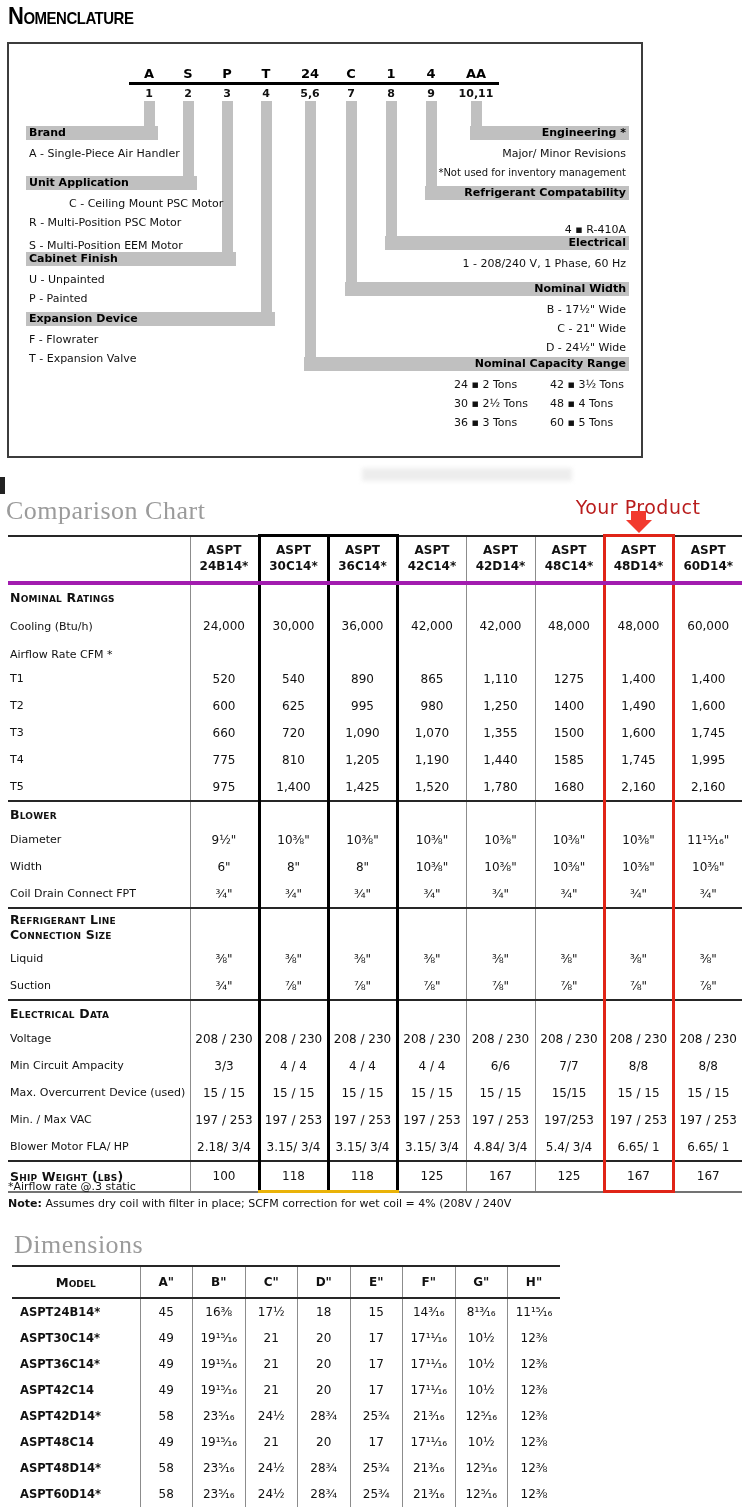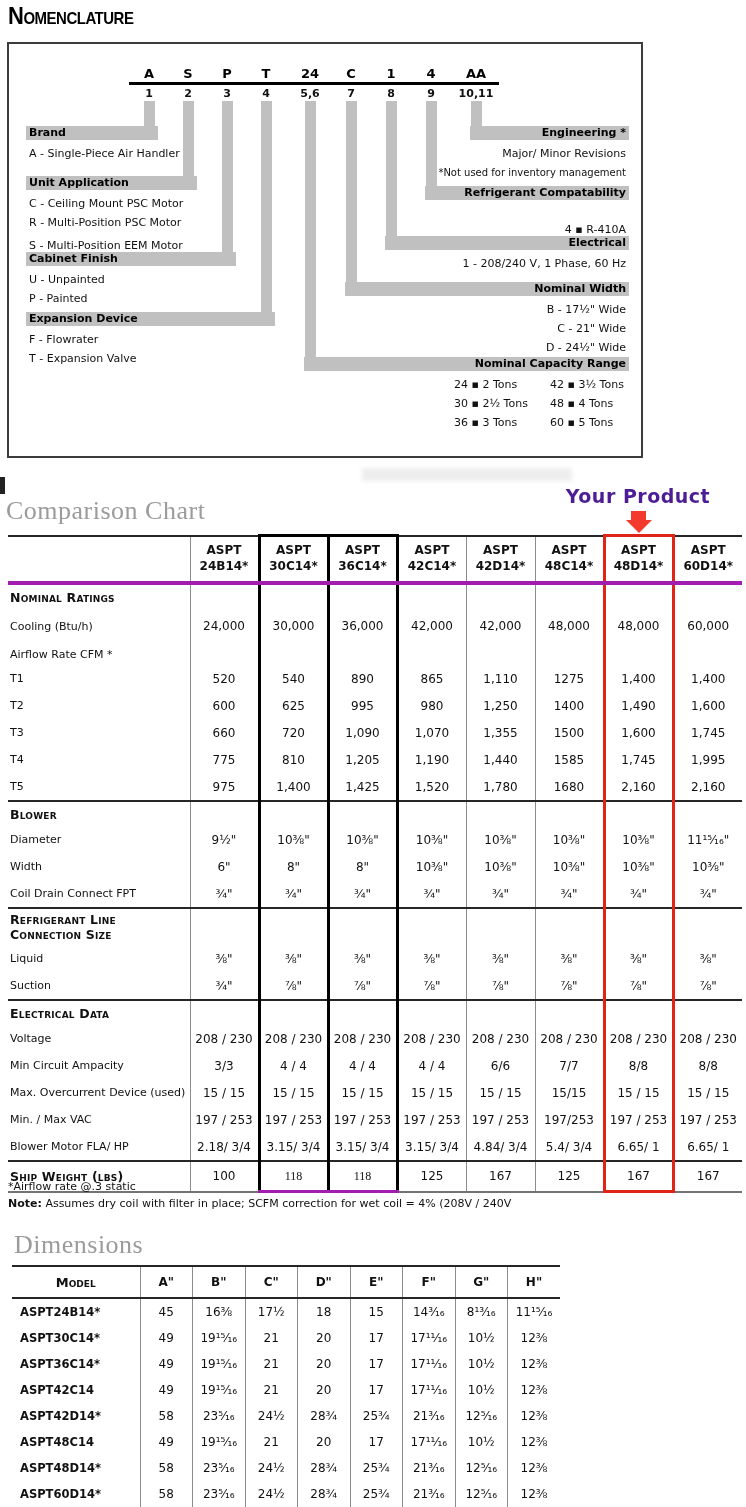--- a/index.html
+++ b/index.html
@@ -33,22 +33,22 @@
   .gtitle-right{text-align:right;padding-right:3px;}
   .gline{position:absolute;font-size:11px;line-height:19px;height:19px;white-space:nowrap;color:#111;}
   .gline-left{left:20px;}
   .gline-right{right:15px;text-align:right;}
   .gline-small{font-size:10px;}
   .pair-row{position:absolute;right:15px;display:flex;gap:14px;font-size:11px;line-height:19px;white-space:nowrap;color:#111;}
   .pair-row span{display:inline-block;text-align:left;}
   .pair-left{width:82px;}
   .pair-right{width:76px;}
   
-  .your-product{position:absolute;left:538px;top:485px;width:200px;text-align:center;
-    color:#4c1d95;font-size:19px;font-weight:bold;letter-spacing:0.5px;}
+  .your-product{position:absolute;left:538px;top:496px;width:200px;text-align:center;
+    color:#b91c1c;font-size:19px;font-weight:normal;letter-spacing:0.5px;}
   .yp-stem{position:absolute;left:631px;top:511px;width:15px;height:9px;background:#f23a2e;}
   .yp-head{position:absolute;left:625.5px;top:520px;width:0;height:0;
     border-left:13px solid transparent;border-right:13px solid transparent;border-top:13px solid #f23a2e;}
   
   table.cmp{position:absolute;left:8px;top:534px;width:734px;border-collapse:collapse;table-layout:fixed;font-size:12px;color:#111;}
   table.cmp th,table.cmp td{padding:0;margin:0;overflow:hidden;}
   table.cmp thead th{height:44px;font-weight:bold;font-size:12px;line-height:1.3;
     border-top:2px solid #262626;border-bottom:4px solid #a21caf;text-align:center;vertical-align:middle;}
   table.cmp td.val{text-align:center;vertical-align:middle;}
   table.cmp td.label{text-align:left;padding-left:2px;font-size:11px;vertical-align:middle;white-space:nowrap;}
@@ -60,21 +60,21 @@
   table.cmp tr.section td.label,table.cmp tr.section2 td.label,table.cmp tr.ship td.label{
     font-variant:small-caps;font-weight:bold;font-size:12.5px;letter-spacing:.2px;white-space:normal;line-height:1.2;}
   table.cmp tr.ship td{height:28px;border-top:2px solid #262626;border-bottom:2px solid #737373;}
   
   table.cmp .c1,table.cmp .c2,table.cmp .c3,table.cmp .c4,table.cmp .c5,
   table.cmp .c6,table.cmp .c7,table.cmp .c8{border-left:1px solid #8c8c8c;}
   
   table.cmp .c2{border-left:3px solid #000;}
   table.cmp .c3{border-left:3px solid #000;border-right:3px solid #000;}
   table.cmp thead th.c2,table.cmp thead th.c3{border-top:3px solid #000;}
-  table.cmp tr.ship td.c2,table.cmp tr.ship td.c3{border-bottom:3px solid #a21caf;font-family:Liberation Serif, serif;}
+  table.cmp tr.ship td.c2,table.cmp tr.ship td.c3{border-bottom:3px solid #eab308;}
   
   table.cmp .c7{border-left:3px solid #e02417;border-right:3px solid #e02417;}
   table.cmp thead th.c7{border-top:3px solid #e02417;}
   table.cmp tr.ship td.c7{border-bottom:3px solid #e02417;}
   
   .fn{position:absolute;left:8px;font-size:11px;color:#111;}
   .fn1{top:1180px;}
   .fn2{top:1197px;}
   .fn b{font-weight:bold;}
   
@@ -120,21 +120,21 @@
       <div class="vbar" style="left: 376.5px; top: 57px; height: 149px;"></div>
       <div class="code-letter" style="left: 402px;">4</div>
       <div class="code-digit" style="left: 402px;">9</div>
       <div class="vbar" style="left: 416.5px; top: 57px; height: 99px;"></div>
       <div class="code-letter" style="left: 447px;">AA</div>
       <div class="code-digit" style="left: 447px;">10,11</div>
       <div class="vbar" style="left: 461.5px; top: 57px; height: 39px;"></div>
       <div class="gtitle gtitle-left" style="top: 82px; left: 17px; width: 129px;">Brand</div>
       <div class="gline gline-left" style="top: 100px;">A - Single-Piece Air Handler</div>
       <div class="gtitle gtitle-left" style="top: 132px; left: 17px; width: 168px;">Unit Application</div>
-      <div class="gline gline-left" style="top: 150px;">C - Ceiling Mount PSC Motor</div>
+      <div class="gline gline-left" style="top: 150px; margin-left: 40px;">C - Ceiling Mount PSC Motor</div>
       <div class="gline gline-left" style="top: 169px; text-align: right;">R - Multi-Position PSC Motor</div>
       <div class="gline gline-left" style="top: 192px;">S - Multi-Position EEM Motor</div>
       <div class="gtitle gtitle-left" style="top: 208px; left: 17px; width: 207px;">Cabinet Finish</div>
       <div class="gline gline-left" style="top: 226px;">U - Unpainted</div>
       <div class="gline gline-left" style="top: 245px;">P - Painted</div>
       <div class="gtitle gtitle-left" style="top: 268px; left: 17px; width: 246px;">Expansion Device</div>
       <div class="gline gline-left" style="top: 286px;">F - Flowrater</div>
       <div class="gline gline-left" style="top: 305px;">T - Expansion Valve</div>
       <div class="gtitle gtitle-right" style="top: 82px; left: 461px; width: 156px;">Engineering *</div>
       <div class="gline gline-right" style="top: 100px;">Major/ Minor Revisions</div>

